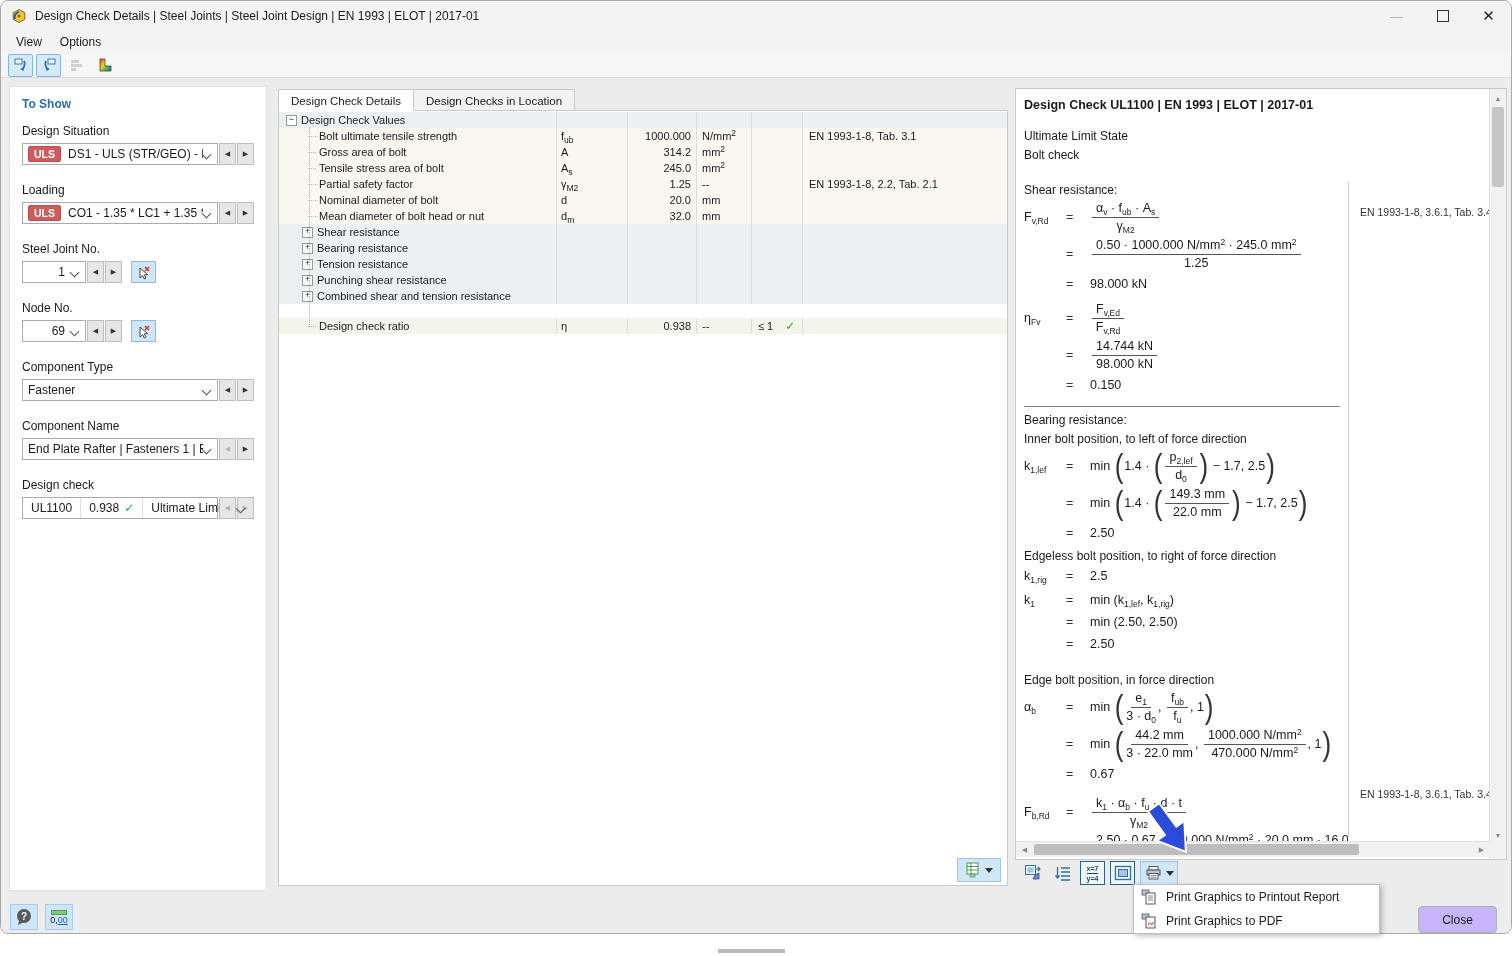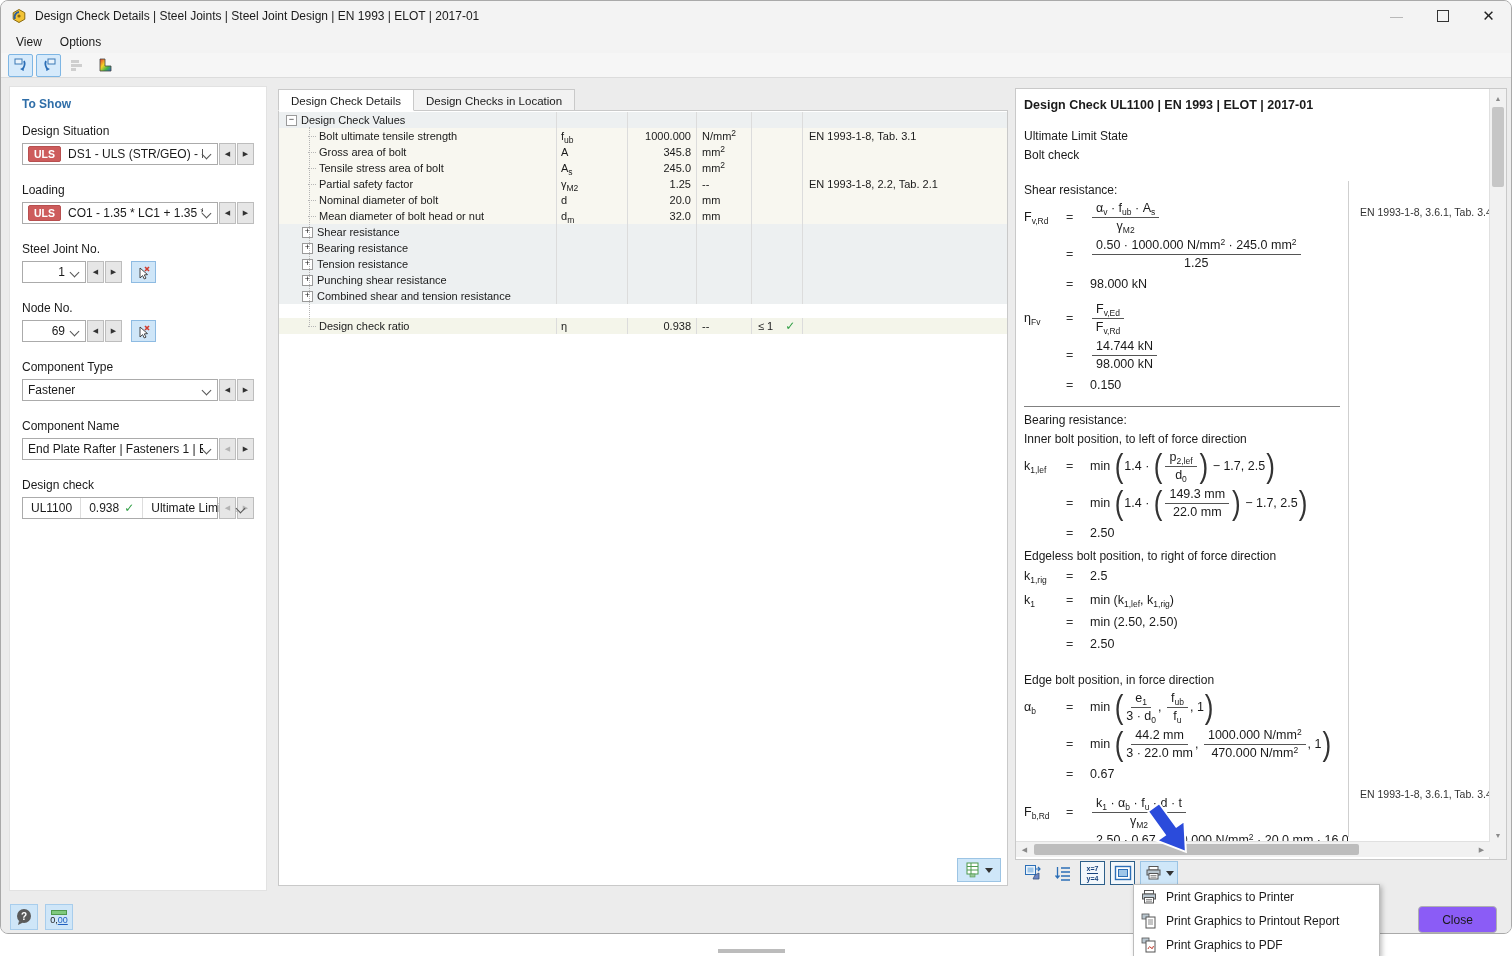--- a/index.html
+++ b/index.html
@@ -106,21 +106,21 @@
   
   .ctx{position:absolute;left:1133px;top:884px;width:245px;background:#fff;border:1px solid #bdbdbd;box-shadow:2px 2px 5px rgba(0,0,0,.25);z-index:10;}
   .ctx .mi{height:22px;display:flex;align-items:center;gap:9px;padding:1px 8px 1px 7px;font-size:12px;}
   
   .statusbar{position:absolute;left:0;right:0;top:890px;height:44px;background:#ececec;}
   .sbtn{position:absolute;top:13px;width:28px;height:26px;background:#cfe6f8;border:1px solid #a8cdec;box-sizing:border-box;display:flex;align-items:center;justify-content:center;flex-direction:column;}
   .sbtn.help{left:9px;}
   .sbtn.units{left:44px;font-size:9px;line-height:9px;}
   .units .uu{text-decoration:underline;color:#1f5fbf;}
   .ruler{width:16px;height:5px;background:#7ec97e;border:1px solid #4e9a4e;box-sizing:border-box;margin-bottom:1px;}
-  .closebtn{position:absolute;right:14px;top:15px;width:77px;height:25px;background:#8b5cf6;border:1px solid #b0b0b0;border-radius:4px;font-size:12px;display:flex;align-items:center;justify-content:center;}
+  .closebtn{position:absolute;right:14px;top:15px;width:77px;height:25px;background:#c4b5fd;border:1px solid #b0b0b0;border-radius:4px;font-size:12px;display:flex;align-items:center;justify-content:center;}
   .task-hint{position:absolute;left:718px;top:949px;width:67px;height:4px;background:#bcbcbc;}
 </style>
 </head>
 <body>
 
 <div class="win">
 
   <div class="titlebar">
     <svg width="16" height="16" viewBox="0 0 16 16">
       <polygon points="8,1.5 13.8,4.8 13.8,11.2 8,14.5 2.2,11.2 2.2,4.8" fill="#f2c335" stroke="#8a6a10" stroke-width="1"></polygon>
@@ -300,21 +300,21 @@
             <div class="tc unit">N/mm<sup>2</sup></div>
             <div class="tc lim"></div>
             <div class="tc ref">EN 1993-1-8, Tab. 3.1</div>
           </div>
           <div class="trow leaf">
             <div class="tc lbl">
               <span class="stub"></span>
               <span class="lt">Gross area of bolt</span>
             </div>
             <div class="tc sym">A</div>
-            <div class="tc num">345.8</div>
+            <div class="tc num">314.2</div>
             <div class="tc unit">mm<sup>2</sup></div>
             <div class="tc lim"></div>
             <div class="tc ref"></div>
           </div>
           <div class="trow leaf">
             <div class="tc lbl">
               <span class="stub"></span>
               <span class="lt">Tensile stress area of bolt</span>
             </div>
             <div class="tc sym">A<sub>s</sub></div>
@@ -724,30 +724,20 @@
 
 <svg class="annot" width="64" height="64" viewBox="0 0 64 64">
   <g transform="rotate(-36 32 32)">
     <path d="M25 4 h14 v29 h10 L32 59 15 33 h10 z" fill="#2b4bdb" stroke="#ffffff" stroke-width="2"></path>
   </g>
 </svg>
 
 <div class="ctx">
   <div class="mi">
     <svg width="16" height="16" viewBox="0 0 16 16">
-      <rect x="3.5" y="1.5" width="9" height="3.5" fill="#fff" stroke="#555"></rect>
-      <rect x="1.5" y="5" width="13" height="5" fill="#b9c6cf" stroke="#555"></rect>
-      <rect x="3.5" y="8.5" width="9" height="5.5" fill="#fff" stroke="#555"></rect>
-      <line x1="5" y1="10.6" x2="11" y2="10.6" stroke="#888"></line>
-        <line x1="5" y1="12.2" x2="11" y2="12.2" stroke="#888"></line>
-    </svg>
-    <span>Print Graphics to Printer</span>
-  </div>
-  <div class="mi">
-    <svg width="16" height="16" viewBox="0 0 16 16">
       <rect x="1" y="1" width="7" height="5" fill="#b9c6cf" stroke="#555" stroke-width="0.8"></rect>
       <rect x="5" y="4" width="9" height="11" fill="#fff" stroke="#555"></rect>
       <line x1="7" y1="7" x2="12" y2="7" stroke="#888"></line>
         <line x1="7" y1="9" x2="12" y2="9" stroke="#888"></line>
         <line x1="7" y1="11" x2="12" y2="11" stroke="#888"></line>
     </svg>
     <span>Print Graphics to Printout Report</span>
   </div>
   <div class="mi">
     <svg width="16" height="16" viewBox="0 0 16 16">

